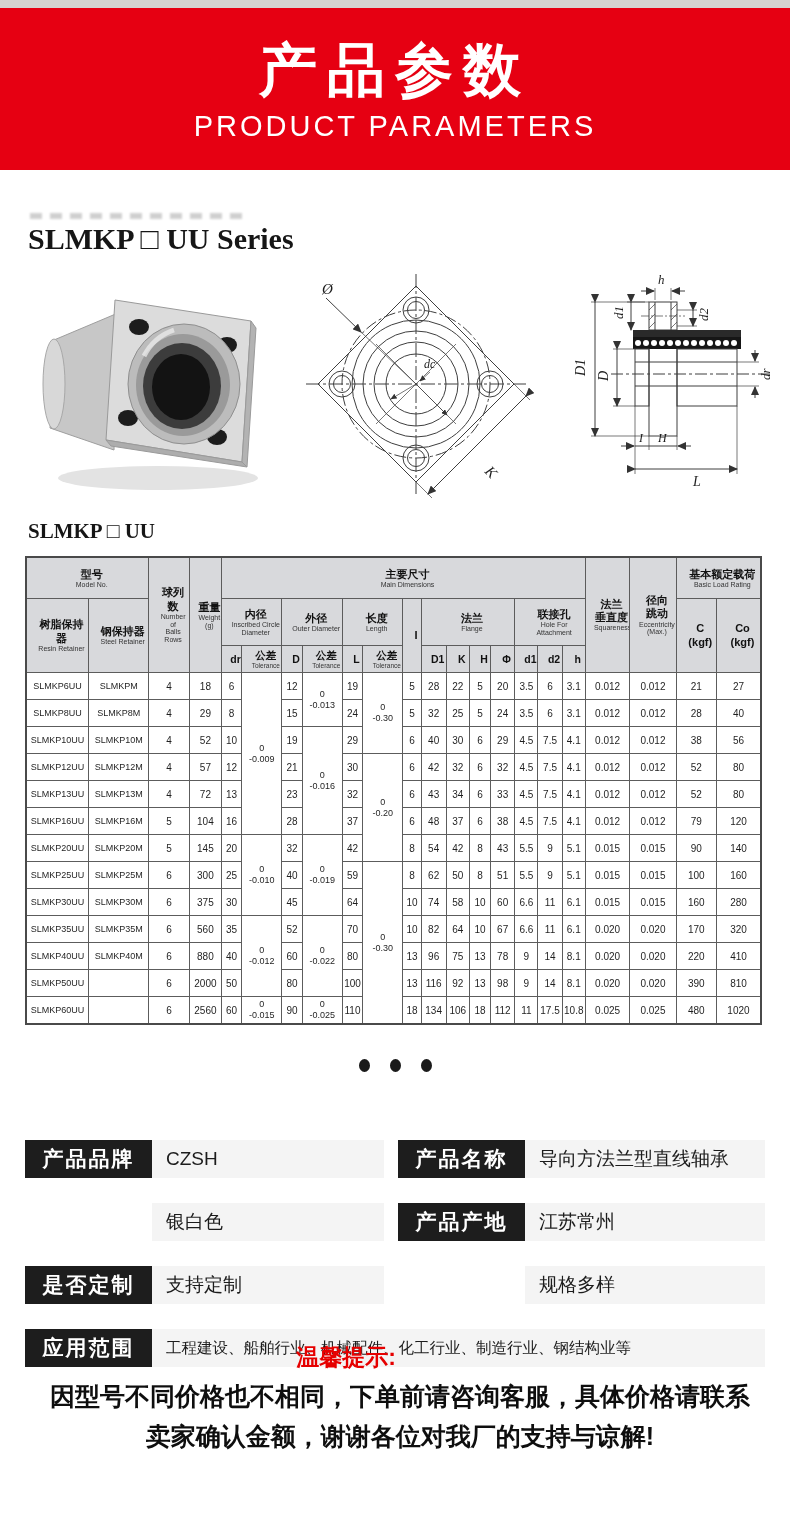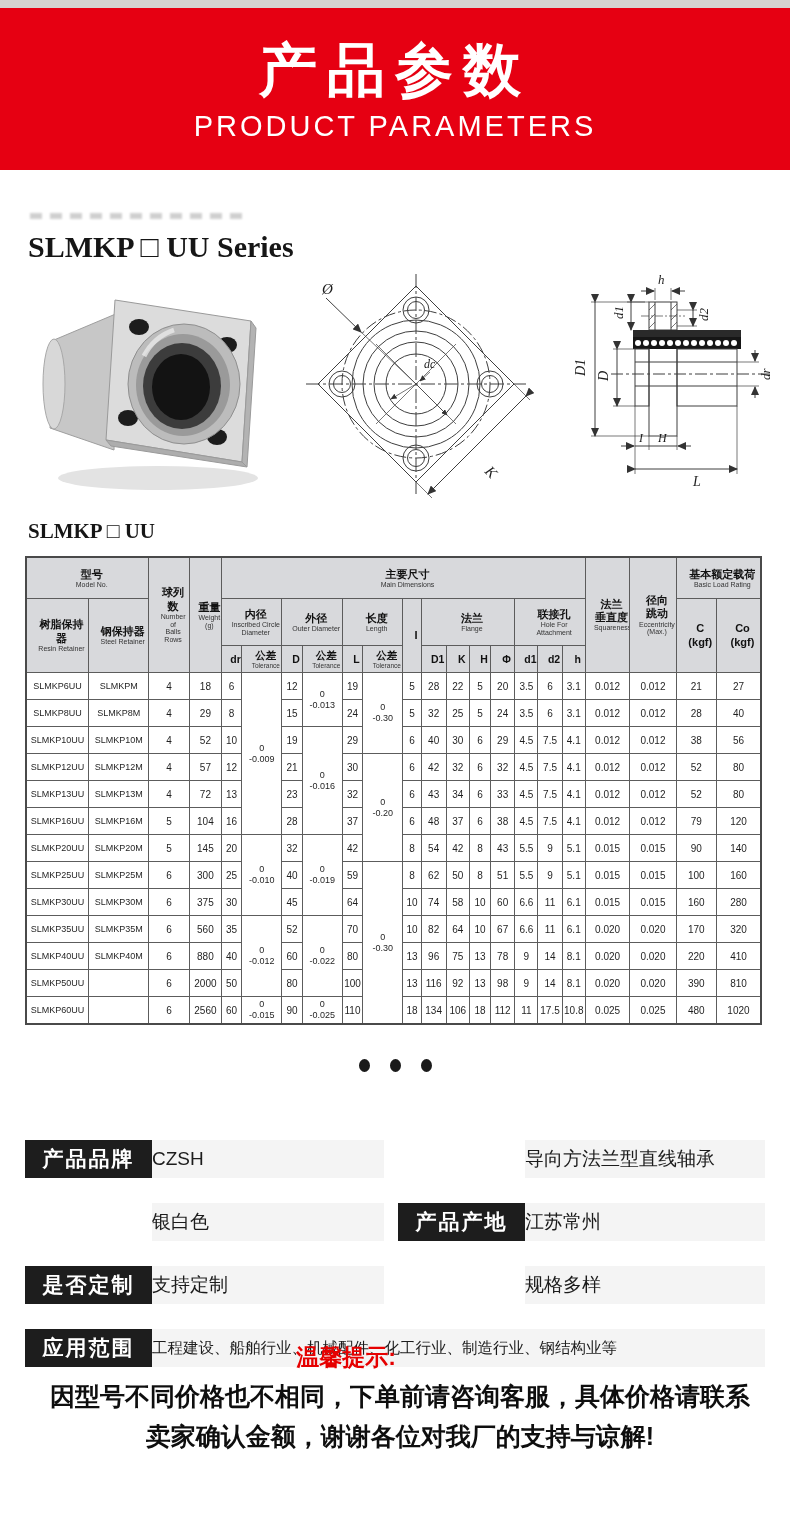--- a/index.html
+++ b/index.html
@@ -8,21 +8,21 @@
   
   .topstrip{position:absolute;left:0;top:0;width:790px;height:8px;background:#d6d3d0;}
   .banner{position:absolute;left:0;top:8px;width:790px;height:162px;background:var(--banner-red,#e60012);
           color:#fff;text-align:center;}
   .banner-title{margin:0;padding-top:30px;font-size:58px;font-weight:bold;letter-spacing:10px;line-height:1.1;}
   .banner-sub{margin-top:8px;font-size:29px;letter-spacing:3px;font-weight:400;}
   
   .artifact{position:absolute;left:30px;top:213px;width:215px;height:6px;opacity:.4;filter:blur(1px);
             background:repeating-linear-gradient(90deg,#8a8a8a 0 12px,transparent 12px 20px);}
   .series-title{position:absolute;left:28px;top:222px;font-family:"Liberation Serif",serif;
-                font-size:30px;font-weight:bold;color:#161616;margin-top:8px;}
+                font-size:30px;font-weight:bold;color:#161616;}
   .table-caption{position:absolute;left:28px;top:519px;font-family:"Liberation Serif",serif;
                  font-size:21px;font-weight:bold;color:#161616;}
   
   .svg-photo{position:absolute;left:18px;top:268px;}
   .svg-front{position:absolute;left:292px;top:260px;}
   .svg-section{position:absolute;left:545px;top:264px;}
   .dia-label{font-family:"Liberation Serif",serif;font-style:italic;fill:#1d1d1d;}
   
   .spec-table{position:absolute;left:25px;top:556px;width:737px;border-collapse:collapse;
               table-layout:fixed;border:2px solid #4a4a4a;}
@@ -40,21 +40,21 @@
   
   .dots{position:absolute;left:0;top:1058px;width:790px;text-align:center;}
   .dot{display:inline-block;width:11px;height:13px;border-radius:50%;background:#1a1a1a;margin:0 10px;}
   
   .info{position:absolute;left:25px;top:1140px;display:grid;
         grid-template-columns:127px 232px 14px 127px 240px;
         grid-template-rows:repeat(4,38px);row-gap:25px;}
   .info-label{background:var(--label-black,#1d1d1d);color:#fff;font-size:21px;font-weight:bold;
               display:flex;align-items:center;justify-content:center;letter-spacing:2px;}
   .info-value{background:#f4f4f4;font-size:19px;color:#1c1c1c;display:flex;align-items:center;
-              }
+              padding-left:14px;}
   .info-value.small{font-size:15.5px;}
   
   .notice-title{position:absolute;left:0;top:1342px;width:692px;text-align:center;
                 color:var(--notice-red,#e60000);font-size:23px;font-weight:bold;}
   .notice-body{position:absolute;left:40px;top:1376px;width:720px;text-align:center;
                font-size:25px;font-weight:bold;color:#0e0e0e;line-height:40px;}
 </style>
 </head>
 <body>
 
@@ -653,20 +653,21 @@
           <td>1020</td>
         </tr>
       </tbody>
   </table>
 
   <div class="dots"><span class="dot"></span><span class="dot"></span><span class="dot"></span></div>
 
   <div class="info">
     <div class="info-label" style="grid-area:1/1">产品品牌</div>
     <div class="info-value" style="grid-area:1/2">CZSH</div>
+    <div class="info-label" style="grid-area:1/4">产品名称</div>
     <div class="info-value" style="grid-area:1/5">导向方法兰型直线轴承</div>
     <div class="info-value" style="grid-area:2/2">银白色</div>
     <div class="info-label" style="grid-area:2/4">产品产地</div>
     <div class="info-value" style="grid-area:2/5">江苏常州</div>
     <div class="info-label" style="grid-area:3/1">是否定制</div>
     <div class="info-value" style="grid-area:3/2">支持定制</div>
     <div class="info-value" style="grid-area:3/5">规格多样</div>
     <div class="info-label" style="grid-area:4/1">应用范围</div>
     <div class="info-value small" style="grid-area:4/2/5/6">工程建设、船舶行业、机械配件、化工行业、制造行业、钢结构业等</div>
   </div>

